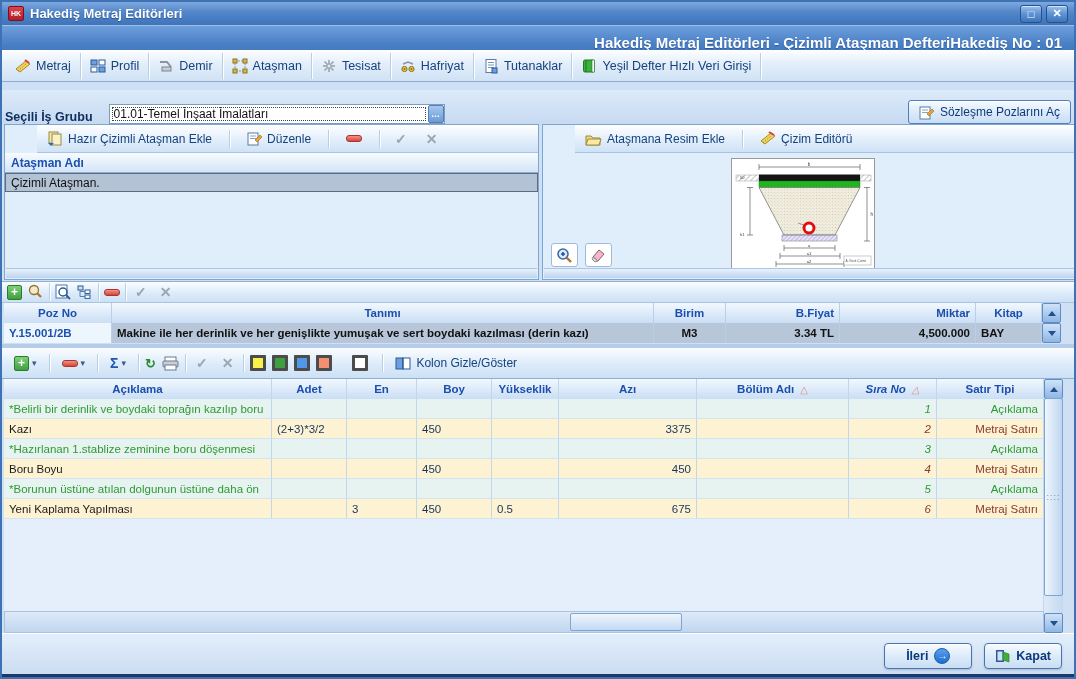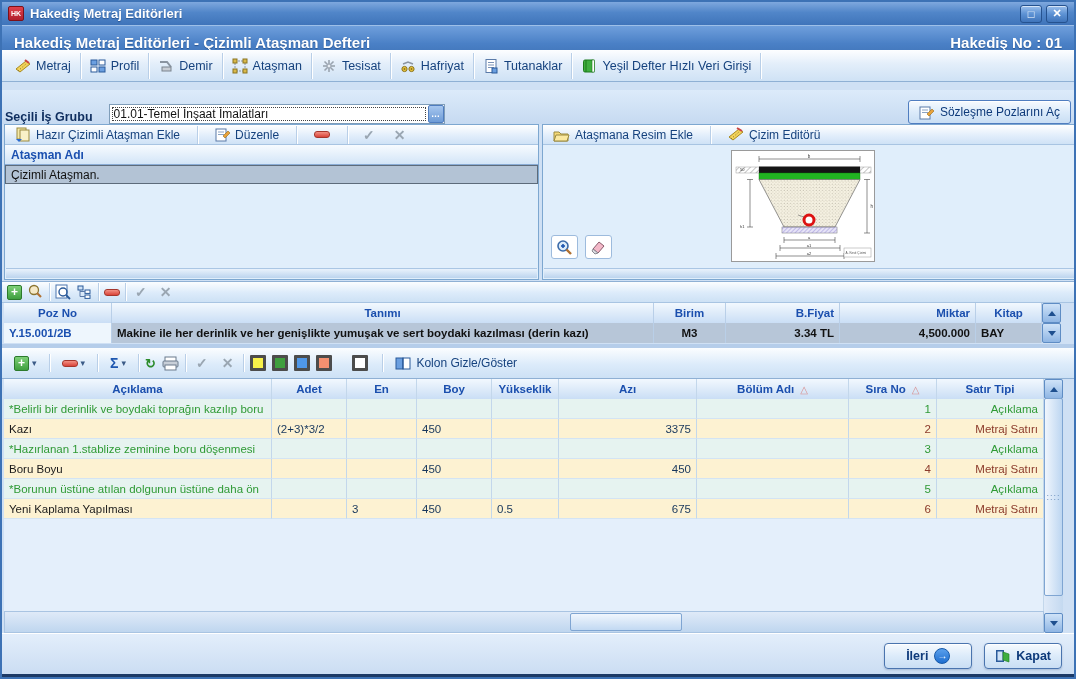--- a/index.html
+++ b/index.html
@@ -15,21 +15,21 @@
     border:1px solid #7d1018;border-radius:2px;margin-right:6px;}
   .titlebar .wtitle{font-size:13px;font-weight:bold;text-shadow:0 1px 1px #2a5692;flex:1;}
   .winbtn{width:22px;height:18px;margin-left:4px;border:1px solid #25528f;border-radius:3px;
     background:linear-gradient(180deg,#9cc0ec 0%,#5d92d4 50%,#3f74ba 100%);
     color:#fff;font-size:11px;font-weight:bold;display:flex;align-items:center;justify-content:center;
     box-shadow:inset 0 1px 0 rgba(255,255,255,.6);}
 
   
   .appheader{position:absolute;left:0;top:23px;width:100%;height:33px;
     background:linear-gradient(180deg,#6f9fdc 0%,#4a80c6 55%,#3e72b6 100%);
-    border-top:1px solid #9dbfe8;display:flex;align-items:center;justify-content:space-between;
+    border-top:1px solid #9dbfe8;display:flex;align-items:center;justify-content:flex-end;
     padding:0 12px;color:#fff;font-size:15px;font-weight:bold;text-shadow:0 1px 1px #2a5692;}
 
   
   .tabbar{position:absolute;left:0;top:48px;width:100%;height:32px;
     background:linear-gradient(180deg,#fdfeff 0%,#e3eefa 45%,#cfe2f5 100%);
     border-bottom:1px solid #8fb0d4;display:flex;align-items:center;padding:0 4px;}
   .tab{display:flex;align-items:center;gap:5px;padding:4px 9px;font-size:12.5px;color:#16427e;
     border-right:1px solid #b9cfe8;box-shadow:1px 0 0 #fff;height:26px;cursor:default;}
   .tab.sel{border:1px solid #4d76ad;border-radius:2px;font-weight:bold;
     background:linear-gradient(180deg,#f2f8fe 0%,#d8e8f9 60%,#c8dcf3 100%);
@@ -51,22 +51,22 @@
   .btn{display:flex;align-items:center;gap:6px;border:1px solid #4f7dc0;border-radius:3px;
     background:linear-gradient(180deg,#f6fafe 0%,#dcebfa 50%,#c9def4 100%);
     font-size:12px;color:#0e3a7a;padding:0 10px;height:24px;
     box-shadow:inset 0 1px 0 #fff;}
   .btn-contract{margin-left:auto;font-weight:normal;}
 
   
   .panel{position:absolute;top:122px;height:156px;border:1px solid #7da7d0;background:#e0eefb;}
   .panel.left{left:2px;width:535px;}
   .panel.right{left:540px;width:534px;}
-  .ptoolbar{height:20px;background:linear-gradient(180deg,#ffffff 0%,#e2eefb 55%,#cfe2f6 100%);
-    border-bottom:1px solid #a8c4e2;display:flex;align-items:center;padding:0 4px;gap:11px;}
+  .ptoolbar{height:28px;background:linear-gradient(180deg,#ffffff 0%,#e2eefb 55%,#cfe2f6 100%);
+    border-bottom:1px solid #a8c4e2;display:flex;align-items:center;padding:0 4px;gap:11px;margin-left:32px;}
   .tbtn{display:flex;align-items:center;gap:5px;font-size:12px;color:#16427e;padding:2px 6px;}
   .tsep{width:1px;height:18px;background:#b9cfe8;box-shadow:1px 0 0 #fff;}
   .minus-ic{width:16px;height:7px;background:linear-gradient(180deg,#f29084,#d9443a);border:1px solid #a5362c;border-radius:3px;}
   .gray-glyph{color:#9aa6b2;font-size:14px;font-weight:bold;padding:0 4px;}
   .listhdr{height:20px;background:linear-gradient(180deg,#f7fbff,#d3e5f7);border-bottom:1px solid #89abd4;
     font-size:12px;font-weight:bold;color:#1b50b0;display:flex;align-items:center;padding:0 6px;}
   .listrow.sel{height:19px;background:#b3c3d5;border:1px solid #5d6b7a;display:flex;align-items:center;
     padding:0 5px;font-size:12px;color:#111;}
   .pscroll{position:absolute;left:1px;right:1px;bottom:1px;height:10px;
     background:linear-gradient(180deg,#e9f2fc,#bcd4ee);border-top:1px solid #aac6e4;}
@@ -110,21 +110,21 @@
   .ic-refresh{color:#2c8c2c;font-size:13px;font-weight:bold;}
 
   
   .mtable{position:absolute;left:2px;top:377px;width:1040px;}
   .mrow{display:flex;height:20px;}
   .mc{border-right:1px solid #c3d7eb;border-bottom:1px solid #d4e4f3;overflow:hidden;white-space:nowrap;
     display:flex;align-items:center;padding:0 5px;font-size:11.5px;color:#222;}
   .mhead .mc{background:linear-gradient(180deg,#f2f8fe,#cadef5);font-weight:bold;color:#1b4fae;
     justify-content:center;border-bottom:1px solid #89abd4;height:21px;gap:6px;}
   .mc.c0{width:268px;} .mc.c1{width:75px;} .mc.c2{width:70px;} .mc.c3{width:75px;} .mc.c4{width:67px;}
-  .mc.c5{width:138px;justify-content:flex-end;} .mc.c6{width:152px;} .mc.c7{width:88px;justify-content:flex-end;}
+  .mc.c5{width:138px;justify-content:flex-end;} .mc.c6{width:152px;} .mc.c7{width:88px;justify-content:flex-end;font-style:italic;}
   .mc.c8{flex:1;justify-content:flex-end;}
   .mhead .mc.c5,.mhead .mc.c7,.mhead .mc.c8{justify-content:center;}
   .mrow.acik .mc{background:#e6f3f0;}
   .mrow.metraj .mc{background:#fdf2d2;}
   .mrow.acik .mc.c0,.mrow.acik .mc.c7,.mrow.acik .mc.c8{color:#2f9a35;}
   .mrow.metraj .mc.c0{color:#1a1a1a;}
   .mrow.metraj .mc.c1,.mrow.metraj .mc.c2,.mrow.metraj .mc.c3,.mrow.metraj .mc.c4,.mrow.metraj .mc.c5{color:#16365c;}
   .mrow.metraj .mc.c7,.mrow.metraj .mc.c8{color:#8b3a2a;}
   .sort-tri{color:#d89090;font-size:10px;font-weight:normal;}
 

